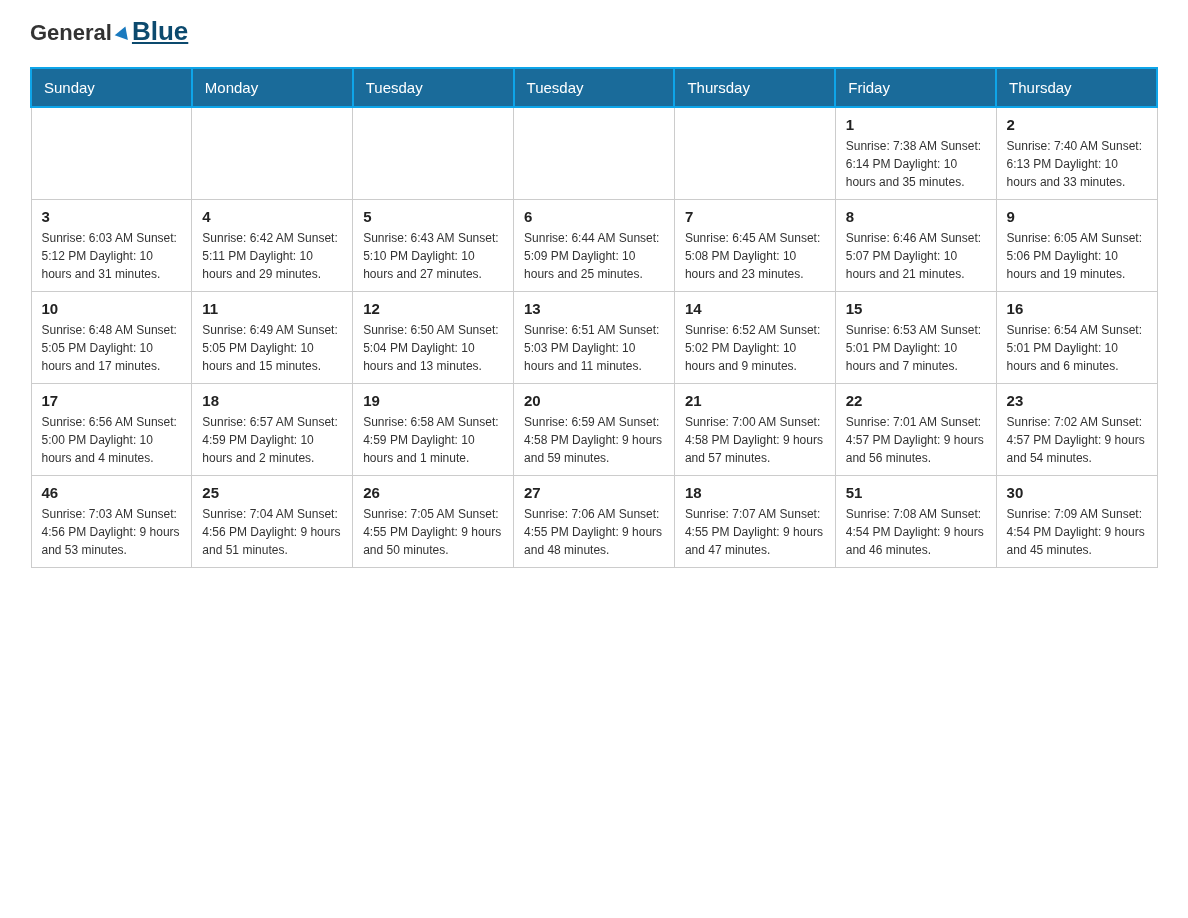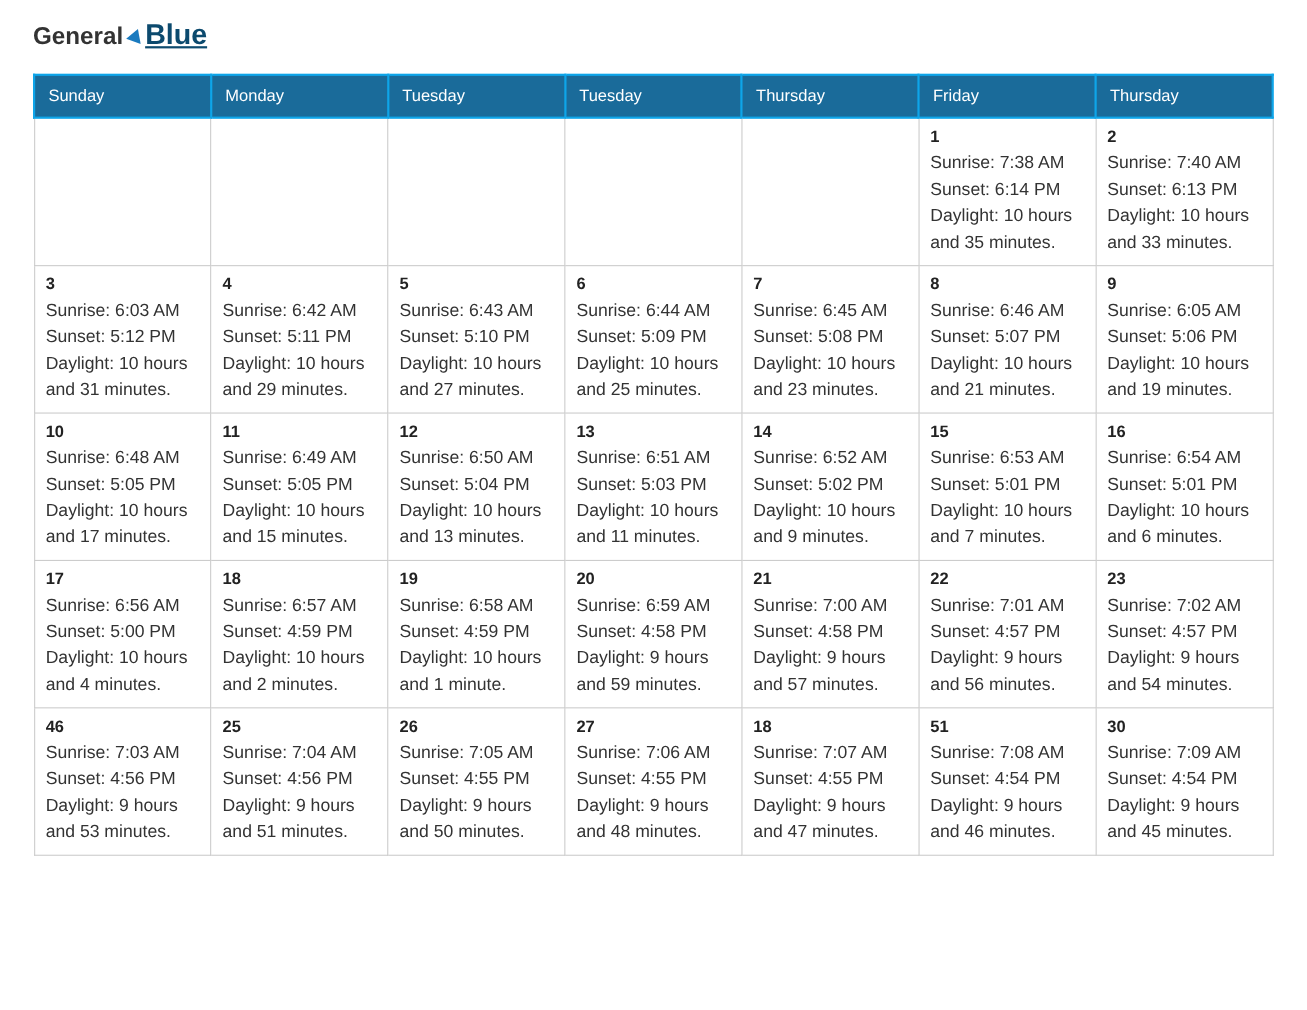--- a/index.html
+++ b/index.html
@@ -64,21 +64,21 @@
       width: 14.28%;
       min-height: 100px;
     }
     .day-number {
       font-size: 15px;
       font-weight: bold;
       color: #222;
       margin-bottom: 4px;
     }
     .day-info {
-      font-size: 16px;
+      font-size: 12px;
       color: #333;
       line-height: 1.5;
     }
     .empty-cell {
       background: #fff;
     }
     tr td {
       background: #fff;
     }
   </style>

